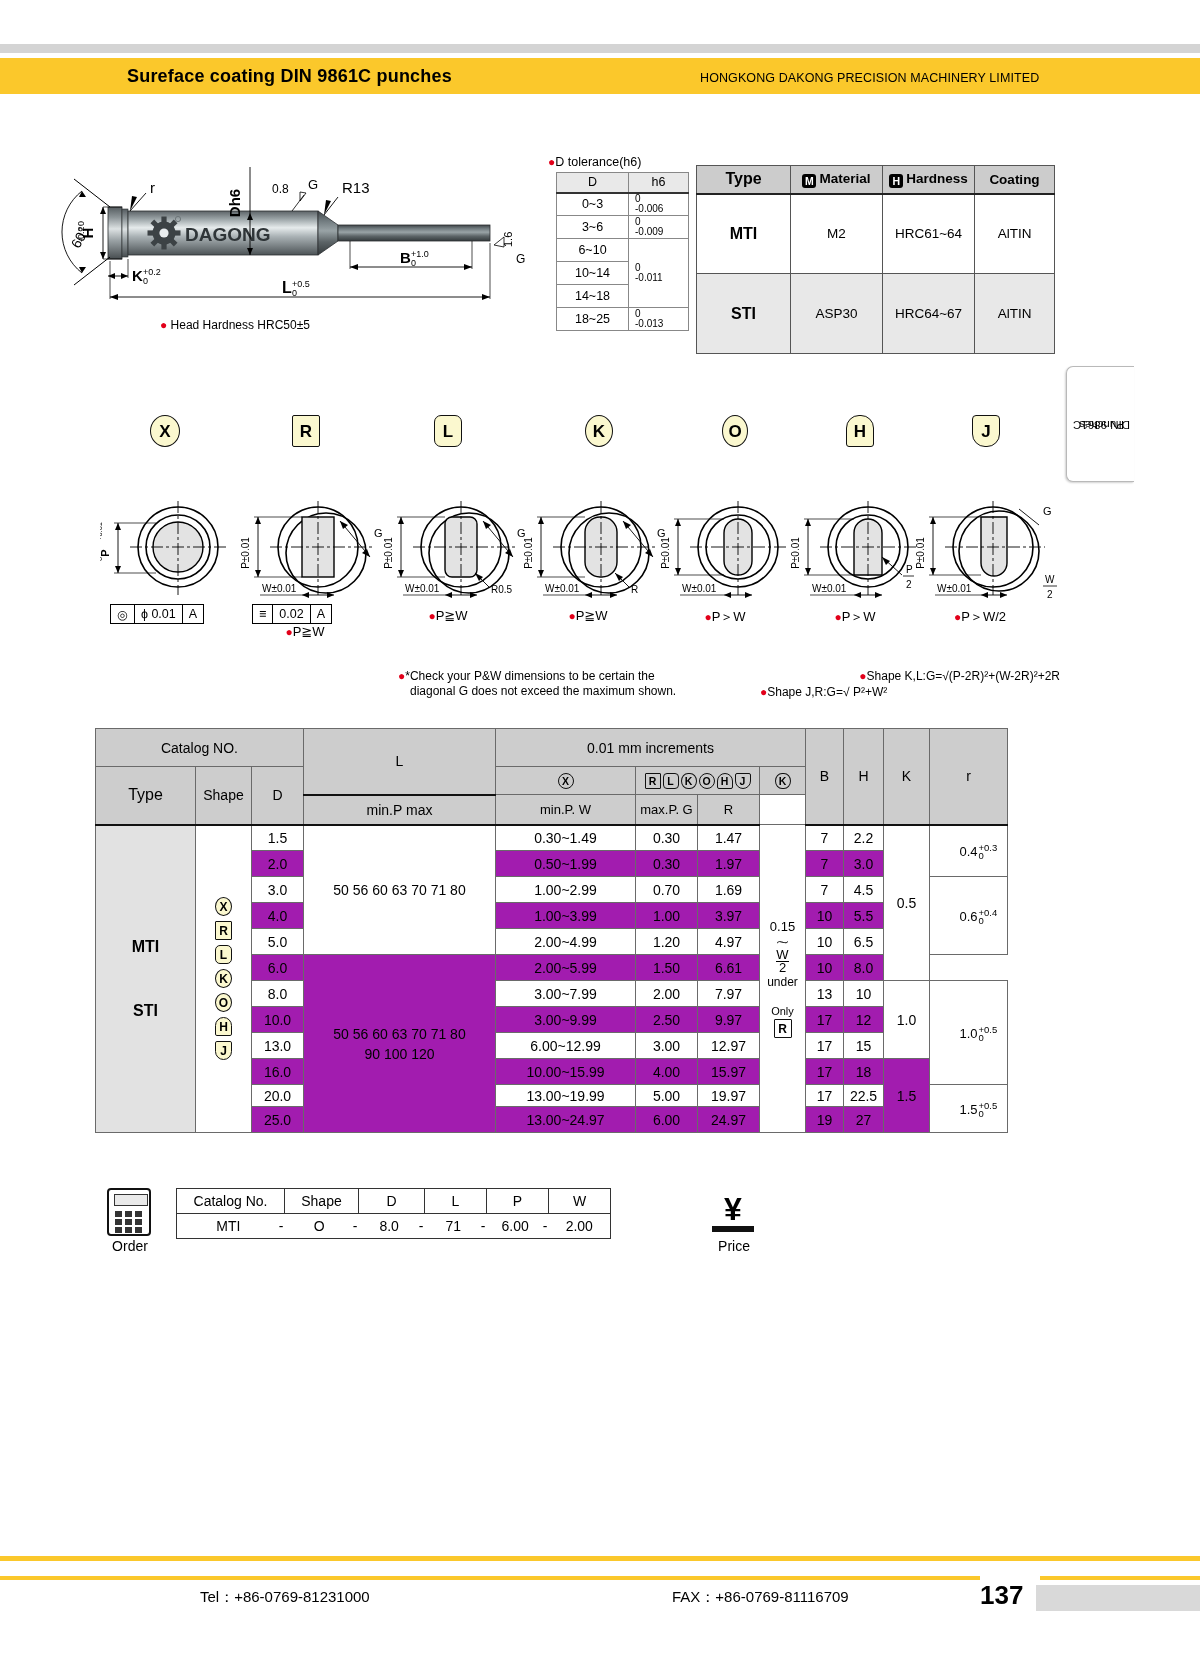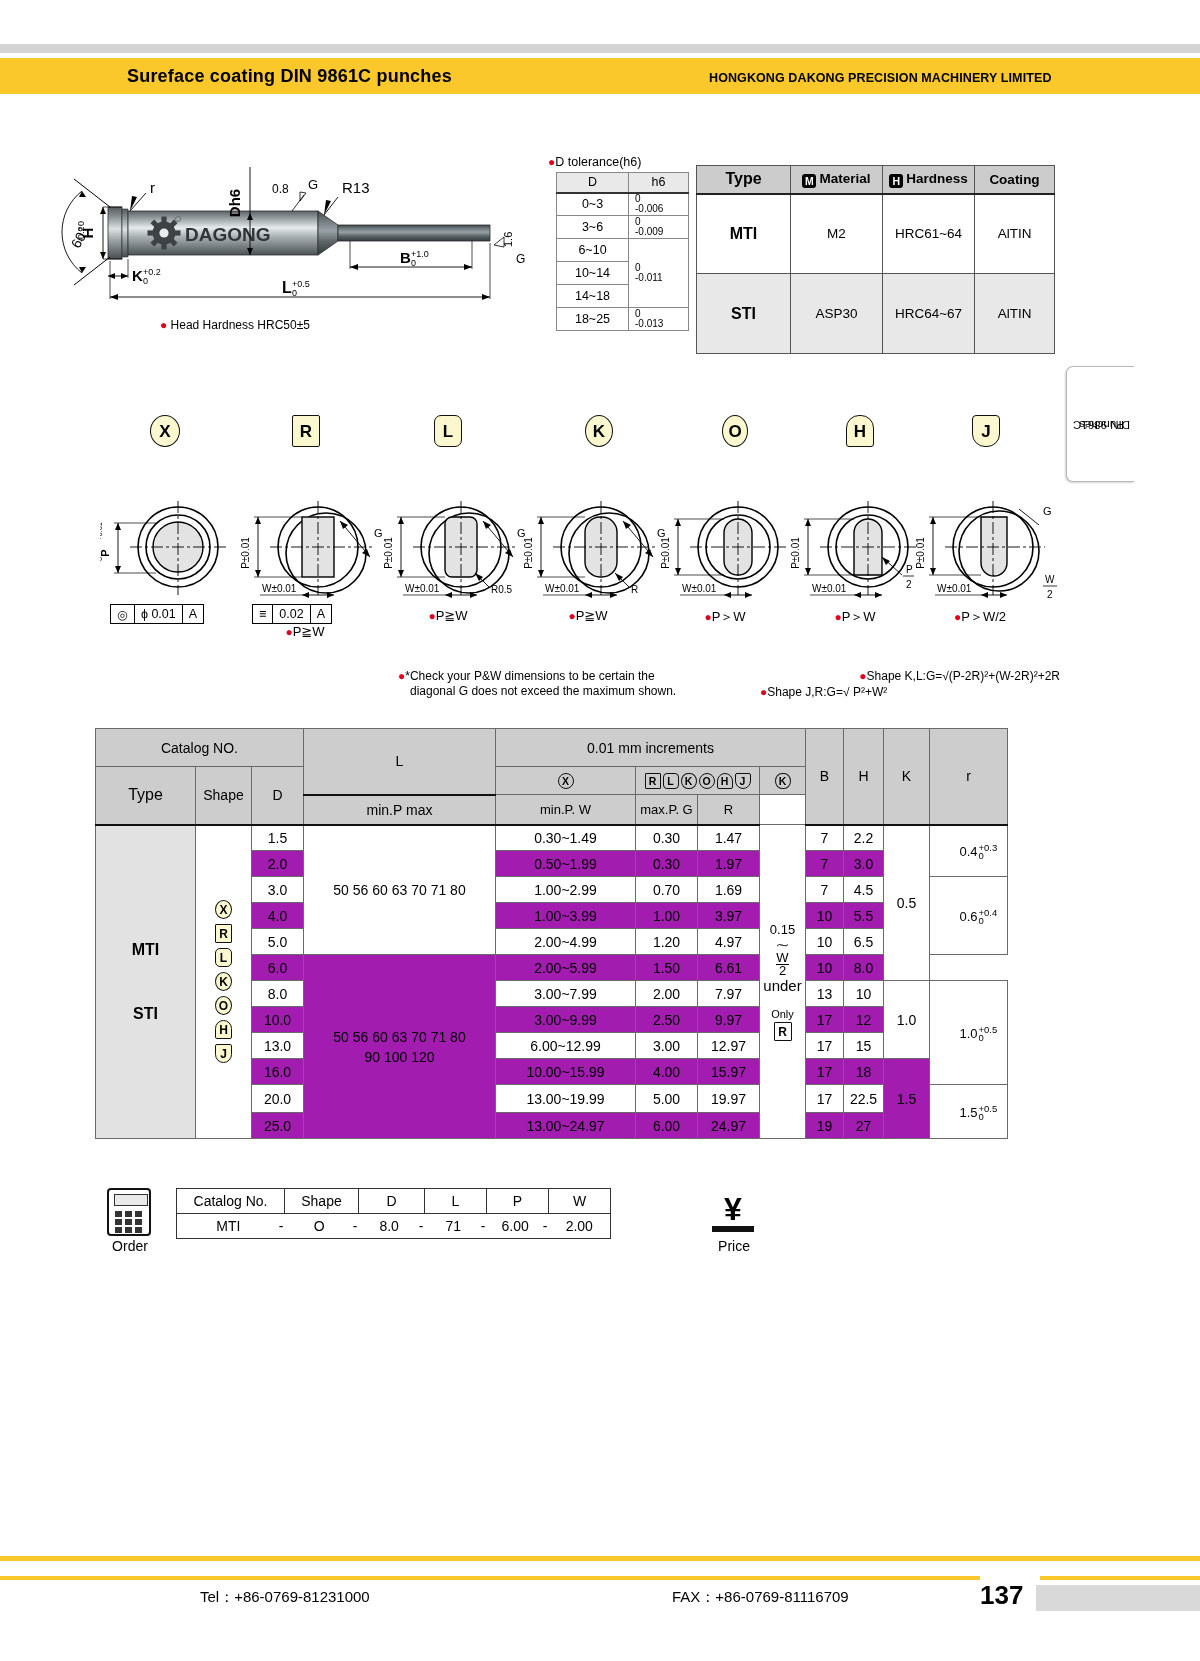--- a/index.html
+++ b/index.html
@@ -19,21 +19,21 @@
   .headerbar {
     position:absolute; left:0; top:58px; width:1200px; height:36px;
     background:#fbc82b;
   }
   .header-title {
     position:absolute; left:95px; top:66px;
     font-size:18px; font-weight:bold; letter-spacing:.2px;margin-left:32px;
   }
   .header-company {
     position:absolute; left:700px; top:71px;
-    font-size:12.5px; font-weight:bold; letter-spacing:.1px;margin-left:9px;
+    font-size:12.5px; font-weight:normal; letter-spacing:.1px;
   }
 
   
   .sidetab {
     position:absolute; left:1066px; top:366px; width:68px; height:116px;
     background:#fff; border:1px solid #b9b9b9; border-right:none;
     border-radius:7px 0 0 7px;
     box-shadow:-1px 1px 2px rgba(0,0,0,.18);
   }
   .sidetab span {
@@ -721,21 +721,21 @@
         </td>
         <td class="cell-d" style="height:26px">1.5</td>
         <td rowspan="5" class="cell-l">50  56  60  63  70  71  80</td>
         <td class="cell-p">0.30~1.49</td>
         <td class="cell-w">0.30</td>
         <td class="cell-g">1.47</td>
         <td rowspan="12" class="cell-r">
           <div>0.15</div>
           <div>⁓</div>
           <div class="wfrac"><span class="num">W</span><span class="den">2</span></div>
-          <div style="font-size:15px">under</div>
+          <div style="font-size:12px">under</div>
           <div style="height:14px"></div>
           <div style="font-size:11px">Only</div>
           <div><span class="hdrbadge rect" style="width:18px;height:19px;line-height:18px;font-size:12px">R</span></div>
         </td>
         <td class="cell-b">7</td>
         <td class="cell-h">2.2</td>
         <td rowspan="6" class="cell-k">0.5</td>
         <td rowspan="2" class="cell-rr">
           <span class="tolsup"><span>0.4</span><sup>+0.3</sup><sub>0</sub></span>
         </td>
@@ -828,21 +828,21 @@
         <td class="cell-d" style="height:26px">16.0</td>
         <td class="cell-p">10.00~15.99</td>
         <td class="cell-w">4.00</td>
         <td class="cell-g">15.97</td>
         <td class="cell-b">17</td>
         <td class="cell-h">18</td>
         <td rowspan="3" class="cell-k">1.5</td>
       </tr>
 
       <tr class="rowwhite">
-        <td class="cell-d" style="height:28px">20.0</td>
+        <td class="cell-d" style="height:22px">20.0</td>
         <td class="cell-p">13.00~19.99</td>
         <td class="cell-w">5.00</td>
         <td class="cell-g">19.97</td>
         <td class="cell-b">17</td>
         <td class="cell-h">22.5</td>
         <td rowspan="2" class="cell-rr">
           <span class="tolsup"><span>1.5</span><sup>+0.5</sup><sub>0</sub></span>
         </td>
       </tr>
 

